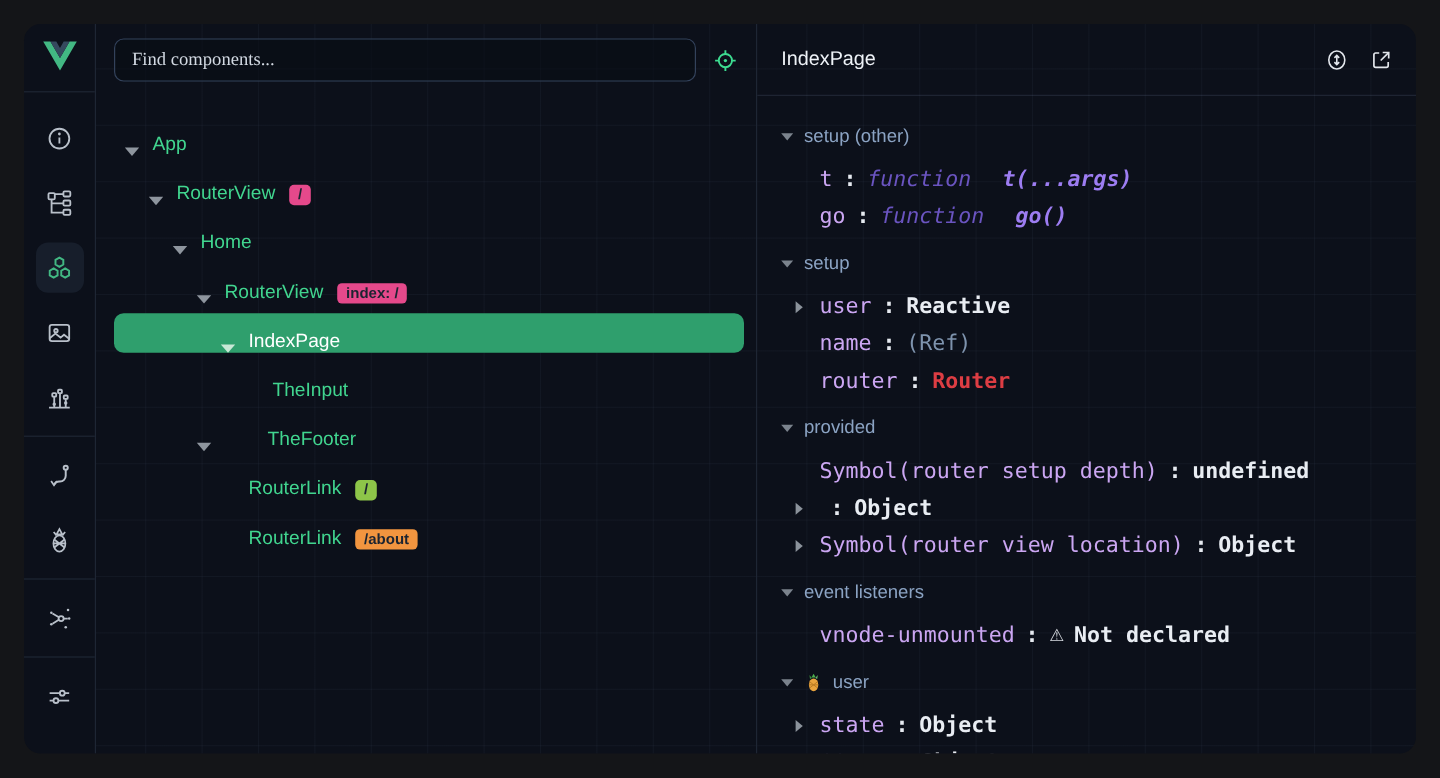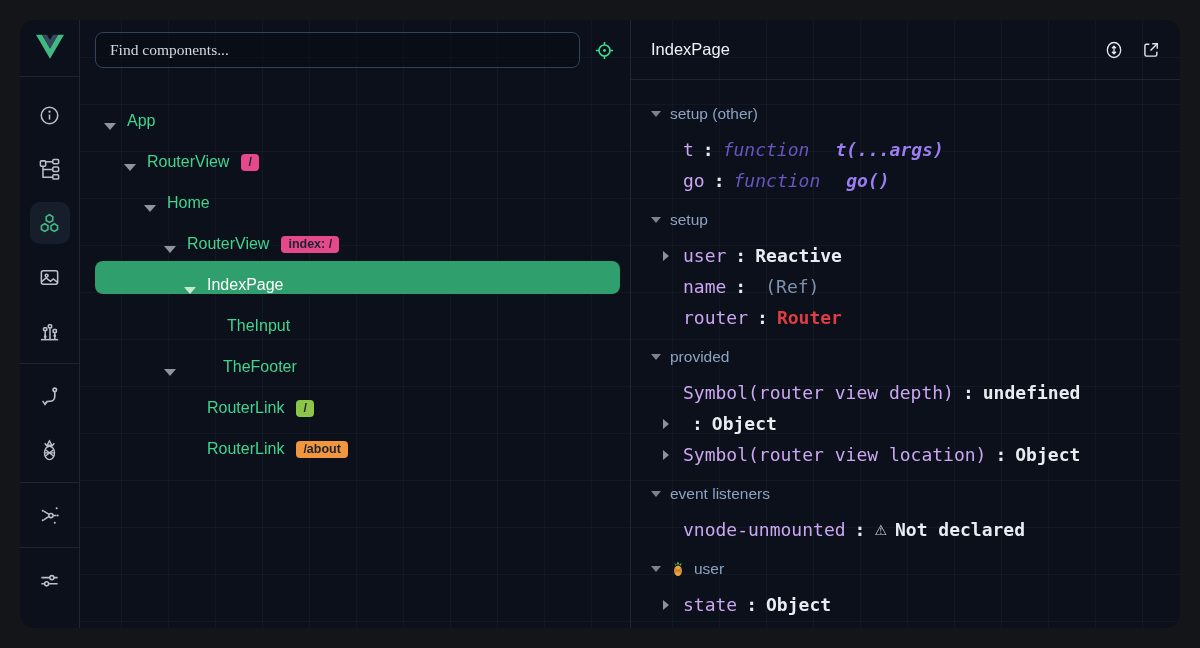--- a/index.html
+++ b/index.html
@@ -75,21 +75,21 @@
   .sec-pineapple { margin-right:8px; display:flex; }
 
   .entry { height:31px; display:flex; align-items:center; padding-left:12px;
            font-family:"DejaVu Sans Mono", monospace; font-size:18px; white-space:nowrap; }
   .e-arrow { width:20px; flex:0 0 20px; display:flex; align-items:center; }
   .tri-right { width:0; height:0; border-top:5.5px solid transparent; border-bottom:5.5px solid transparent;
                border-left:6.5px solid #8b929b; }
   .e-key { color:#cba6f2; }
   .e-colon { color:#e6eaf0; margin:0 9px; font-weight:700; }
   .v-plain { color:#e9edf3; font-weight:600; }
-  .v-muted { color:#7e93ad; margin-left:10px; }
+  .v-muted { color:#7e93ad; margin-left:0; }
   .v-red { color:#dd3d43; font-weight:600; }
   .v-kw { color:#6a54c0; font-style:italic; }
   .v-sig { color:#9d7df2; font-style:italic; font-weight:700; margin-left:26px; }
   .warn { color:#d6dae0; font-size:14px; margin-right:8px; font-family:"DejaVu Sans", sans-serif; }
 </style>
 </head>
 <body>
 
 <div class="window">
 
@@ -319,21 +319,21 @@
             <span class="v-red">Router</span>
           </div>
         </div>
         <div class="section">
           <div class="sec-header">
             <span class="sec-tri"></span>
             <span>provided</span>
           </div>
           <div class="entry">
             <span class="e-arrow"></span>
-            <span class="e-key">Symbol(router view depth)</span>
+            <span class="e-key">Symbol(router setup depth)</span>
             <span class="e-colon">:</span>
             <span class="v-plain">undefined</span>
           </div>
           <div class="entry">
             <span class="e-arrow">
               <span class="tri-right"></span>
             </span>
             <span class="e-colon">:</span>
             <span class="v-plain">Object</span>
           </div>

